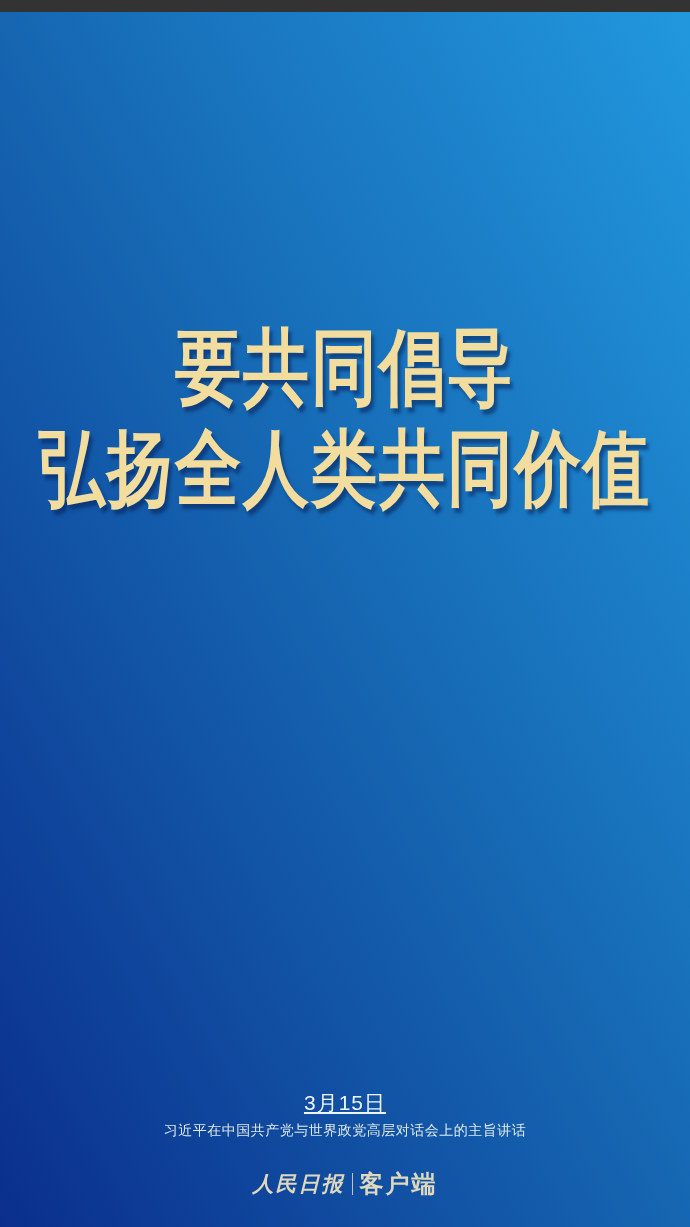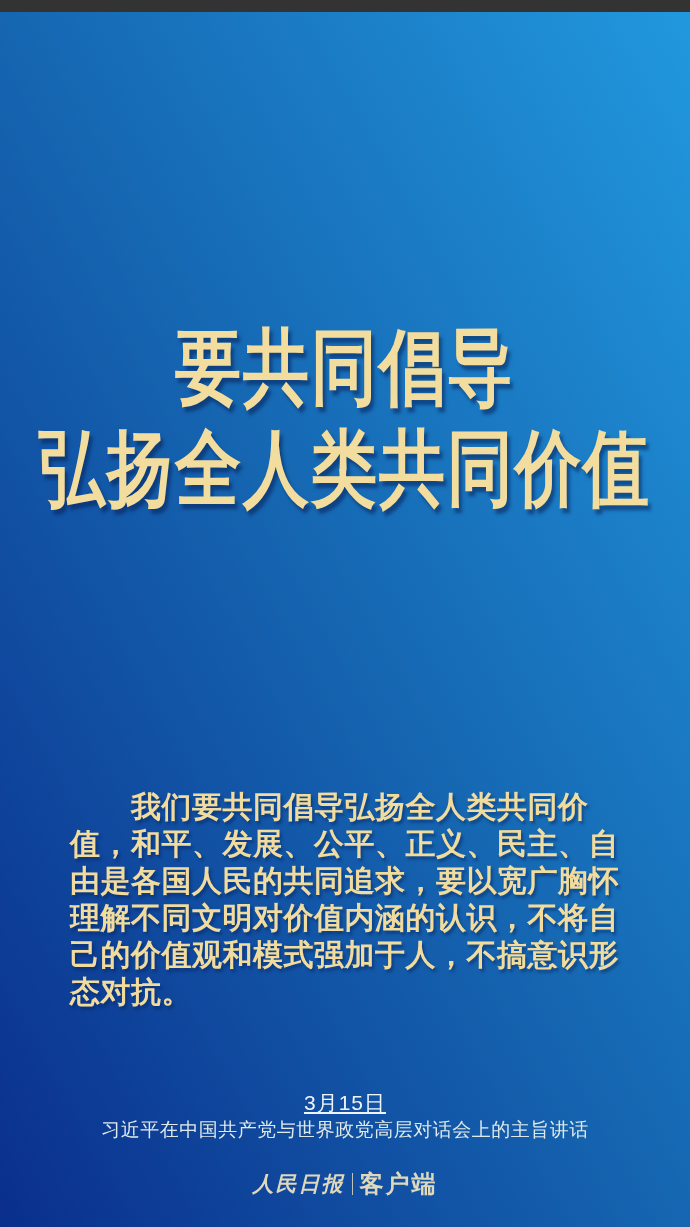--- a/index.html
+++ b/index.html
@@ -59,21 +59,21 @@
     text-align: center;
   }
   .date-label {
     font-size: 21px;
     line-height: 28px;
     color: #eef4f8;
     letter-spacing: 1px;
     text-decoration: underline;
   }
   .source-caption {
-    font-size: 19px;
+    font-size: 14px;
     line-height: 26px;
     color: #dfeae8;
     letter-spacing: 0.5px;
   }
   .footer-brand {
     position: absolute;
     top: 1156px;
     left: 0;
     width: 690px;
     display: flex;
@@ -104,26 +104,20 @@
 </head>
 <body>
 
 <div class="poster">
 
   <h1 class="title-block" style="margin:0;">
     <span class="title-line">要共同倡导</span>
     <span class="title-line">弘扬全人类共同价值</span>
   </h1>
 
-  <p class="quote-body">　　我们要共同倡导弘扬全人类共同价
-值，和平、发展、公平、正义、民主、自
-由是各国人民的共同追求，要以宽广胸怀
-理解不同文明对价值内涵的认识，不将自
-己的价值观和模式强加于人，不搞意识形
-态对抗。</p>
 
   <div class="meta-block">
     <div class="date-label">3月15日</div>
     <div class="source-caption">习近平在中国共产党与世界政党高层对话会上的主旨讲话</div>
   </div>
 
   <div class="footer-brand">
     <span class="brand-script">人民日报</span>
     <span class="brand-divider"></span>
     <span class="brand-suffix">客户端</span>

